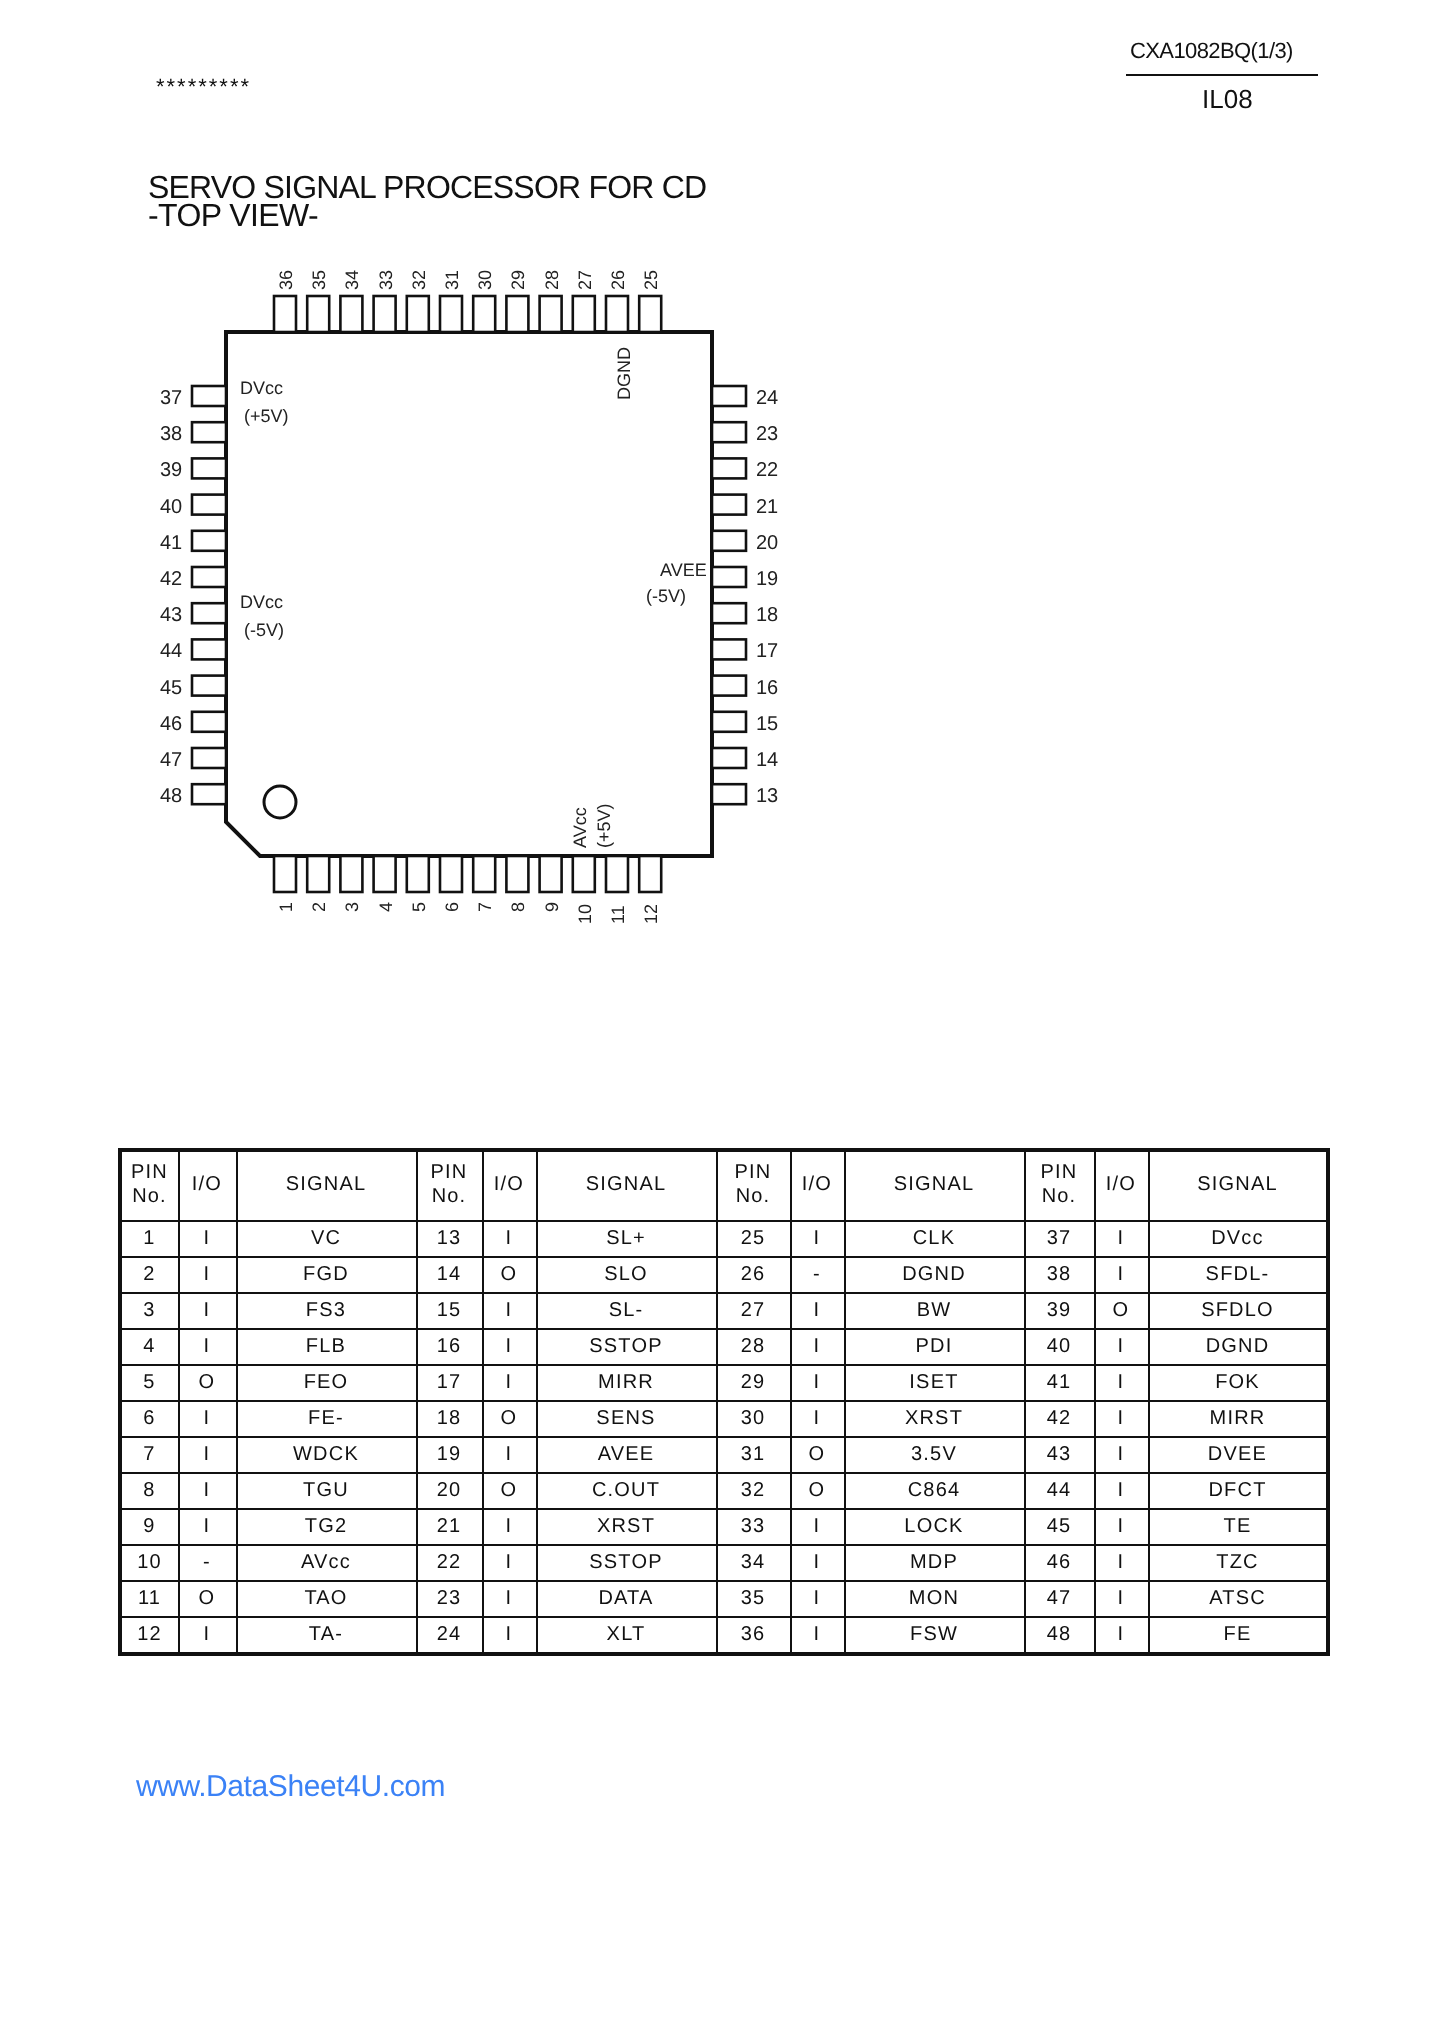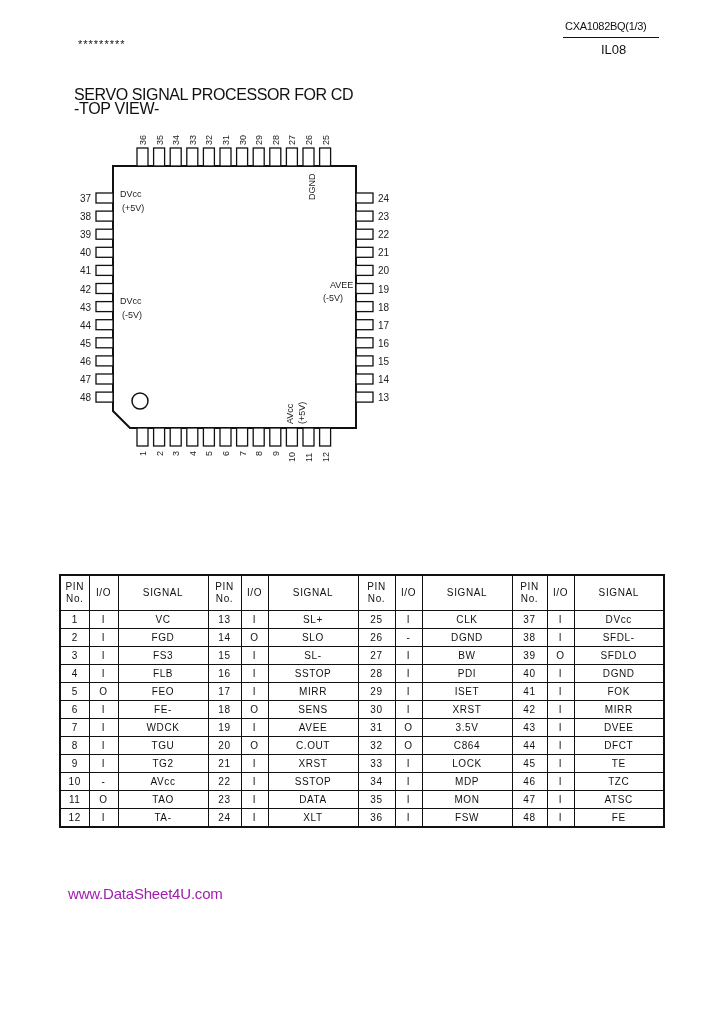--- a/index.html
+++ b/index.html
@@ -10,21 +10,21 @@
     #part-sub { left:565px; top:42px; font-size:13px;margin-left:36px; }
     #stars { left:78px; top:38px; font-size:11px; letter-spacing:1px; }
     #title { left:74px; top:86px; font-size:16px; letter-spacing:-0.4px; }
     #subtitle { left:74px; top:100px; font-size:16px; letter-spacing:-0.3px; }
     #chip { left:0; top:0; width:720px; height:470px; }
     .diag-text { font-family:"Liberation Sans", sans-serif; fill:#222; }
     table#pins { position:absolute; left:59px; top:574px; border-collapse:collapse; border:2px solid #111; font-size:10px; letter-spacing:0.6px; }
     table#pins td, table#pins th { border:1px solid #111; text-align:center; padding:0; height:17px; font-weight:normal; }
     table#pins th { height:34px; line-height:12px; }
     table#pins th.pinno { text-align:center; padding-left:0; }
-    #watermark { left:68px; top:885px; font-size:15px; color:#a21caf; letter-spacing:-0.2px; }
+    #watermark { left:68px; top:885px; font-size:15px; color:#3b82f6; letter-spacing:-0.2px; }
   </style>
 </head>
 <body>
 
 <div id="part-no" class="abs">CXA1082BQ(1/3)</div>
 <div id="part-rule" class="abs"></div>
 <div id="part-sub" class="abs">IL08</div>
 <div id="stars" class="abs">*********</div>
 <div id="title" class="abs">SERVO SIGNAL PROCESSOR FOR CD</div>
 <div id="subtitle" class="abs">-TOP VIEW-</div>

